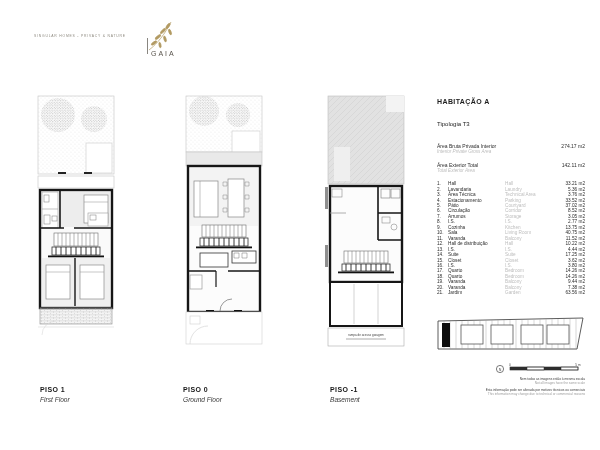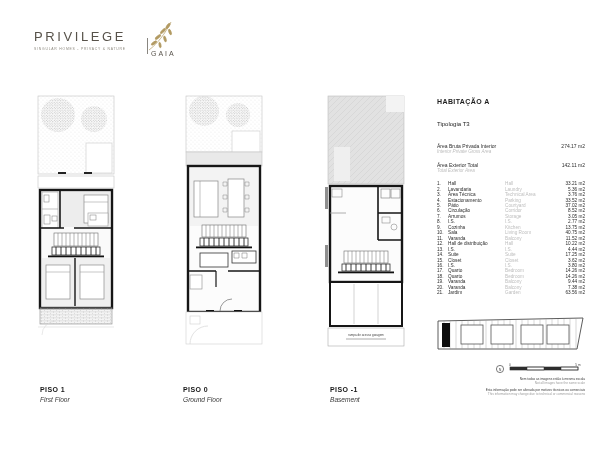--- a/index.html
+++ b/index.html
@@ -60,21 +60,20 @@
       <pattern id="diag" width="6" height="6" patternUnits="userSpaceOnUse">
         <path d="M0,6 L6,0" stroke="#cfcfcf" stroke-width="0.5"></path>
       </pattern>
       <pattern id="brick" width="6" height="3" patternUnits="userSpaceOnUse">
         <path d="M0,0.4 H6 M0,1.9 H6 M1.5,0.4 V1.9 M4.5,1.9 V3" stroke="#adadad" stroke-width="0.35" fill="none"></path>
       </pattern>
     </defs>
   </svg>
 
   <div class="logo">
-    <div class="logo-name">PRIVILEGE</div>
     <div class="logo-tagline">SINGULAR HOMES - PRIVACY &amp; NATURE</div>
     <svg class="logo-branch" width="34" height="36" viewBox="0 0 34 36">
       <g stroke="#b29a62" stroke-width="0.7" fill="#b29a62">
         <path d="M6,32 C14,26 22,16 28,4" fill="none"></path>
         <ellipse cx="25" cy="8" rx="1.2" ry="3.2" transform="rotate(35 25 8)"></ellipse>
         <ellipse cx="20" cy="13" rx="1.2" ry="3.4" transform="rotate(45 20 13)"></ellipse>
         <ellipse cx="27" cy="14" rx="1.1" ry="3" transform="rotate(-20 27 14)"></ellipse>
         <ellipse cx="15" cy="19" rx="1.2" ry="3.4" transform="rotate(50 15 19)"></ellipse>
         <ellipse cx="22" cy="21" rx="1.1" ry="3" transform="rotate(-15 22 21)"></ellipse>
         <ellipse cx="11" cy="25" rx="1.1" ry="3.2" transform="rotate(55 11 25)"></ellipse>

